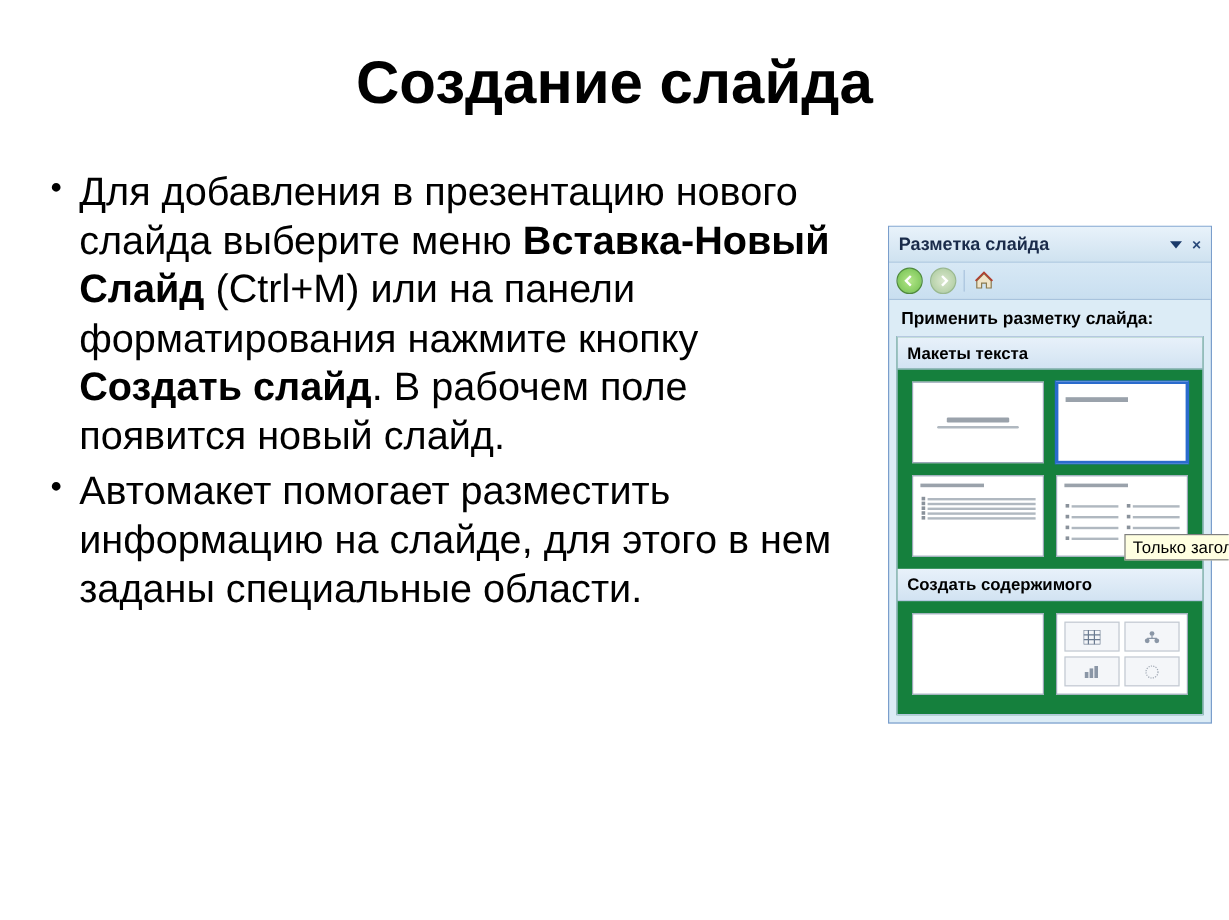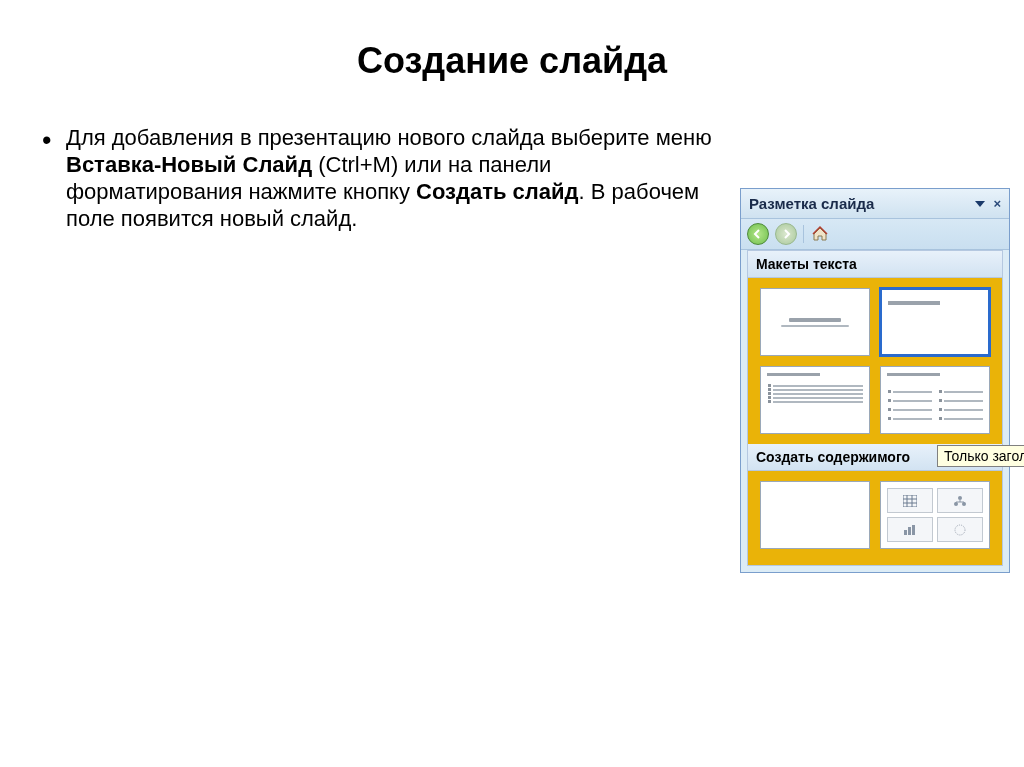--- a/index.html
+++ b/index.html
@@ -11,36 +11,36 @@
     overflow: hidden;
     position: relative;
   }
   .slide {
     width: 100%;
     height: 100%;
     padding: 40px 0 0 0;
   }
   .title {
     text-align: center;
-    font-size: 36px;
+    font-size: 50px;
     font-weight: bold;
     color: #000;
     margin-bottom: 42px;
   }
   .content {
     display: flex;
     align-items: flex-start;
   }
   .text-col {
     width: 720px;
     padding-left: 36px;
   }
   ul.bullets {
     list-style: none;
-    font-size: 22px;
+    font-size: 33px;
     line-height: 1.23;
     color: #000;
   }
   ul.bullets li {
     position: relative;
     padding-left: 30px;
     margin-bottom: 6px;
   }
   ul.bullets li::before {
     content: '•';
@@ -113,21 +113,21 @@
     width: 20px; height: 20px;
     display: flex; align-items:center; justify-content:center;
   }
   .tp-label {
     padding: 8px 10px 6px 10px;
     font-weight: bold;
     font-size: 14.5px;
     color: #000;
   }
   .tp-body {
-    background: #eab308;
+    background: #15803d;
     margin: 0 6px 6px 6px;
     border: 1px solid #b5c8e0;
     padding-bottom: 6px;
   }
   .section-hdr {
     background: linear-gradient(#e8f1fa, #d2e3f2);
     padding: 5px 8px;
     font-weight: bold;
     font-size: 14px;
     color: #000;
@@ -186,20 +186,23 @@
 
 <div class="slide">
   <h1 class="title">Создание слайда</h1>
 
   <div class="content">
     <div class="text-col">
       <ul class="bullets">
         <li>
           <span>Для добавления в презентацию нового слайда выберите меню </span><span class="b">Вставка-Новый Слайд</span><span> (Ctrl+M) или на панели форматирования нажмите кнопку </span><span class="b">Создать слайд</span><span>. В рабочем поле появится новый слайд.</span>
         </li>
+        <li>
+          <span>Автомакет помогает разместить информацию на слайде, для этого в нем заданы специальные области.</span>
+        </li>
       </ul>
     </div>
   </div>
 
   <div class="taskpane-wrap">
     <div class="taskpane">
       <div class="tp-header">
         <span class="tp-title">Разметка слайда</span>
         <div class="tp-header-icons">
           <span class="triangle-down"></span>
@@ -218,20 +221,21 @@
             </svg>
         </div>
         <div style="width:1px;height:18px;background:#a8c3dd;"></div>
         <div class="homebtn">
           <svg width="18" height="18" viewBox="0 0 18 18">
               <path d="M3 9 L9 3 L15 9 L15 15 L11 15 L11 11 L7 11 L7 15 L3 15 Z" fill="#f0e4c8" stroke="#8a7a50" stroke-width="1"></path>
               <path d="M2 9 L9 2 L16 9" stroke="#b04030" stroke-width="1.5" fill="none"></path>
             </svg>
         </div>
       </div>
+      <div class="tp-label">Применить разметку слайда:</div>
       <div class="tp-body">
         <div class="section-hdr">Макеты текста</div>
         <div class="layout-grid">
 
           <div class="thumb">
             <div class="line title-line"></div>
             <div class="line short" style="height:2px;"></div>
           </div>
           <div class="thumb sel">
             <div style="height:4px;background:#9aa2ab;width:55%;margin-top:-38px;"></div>

